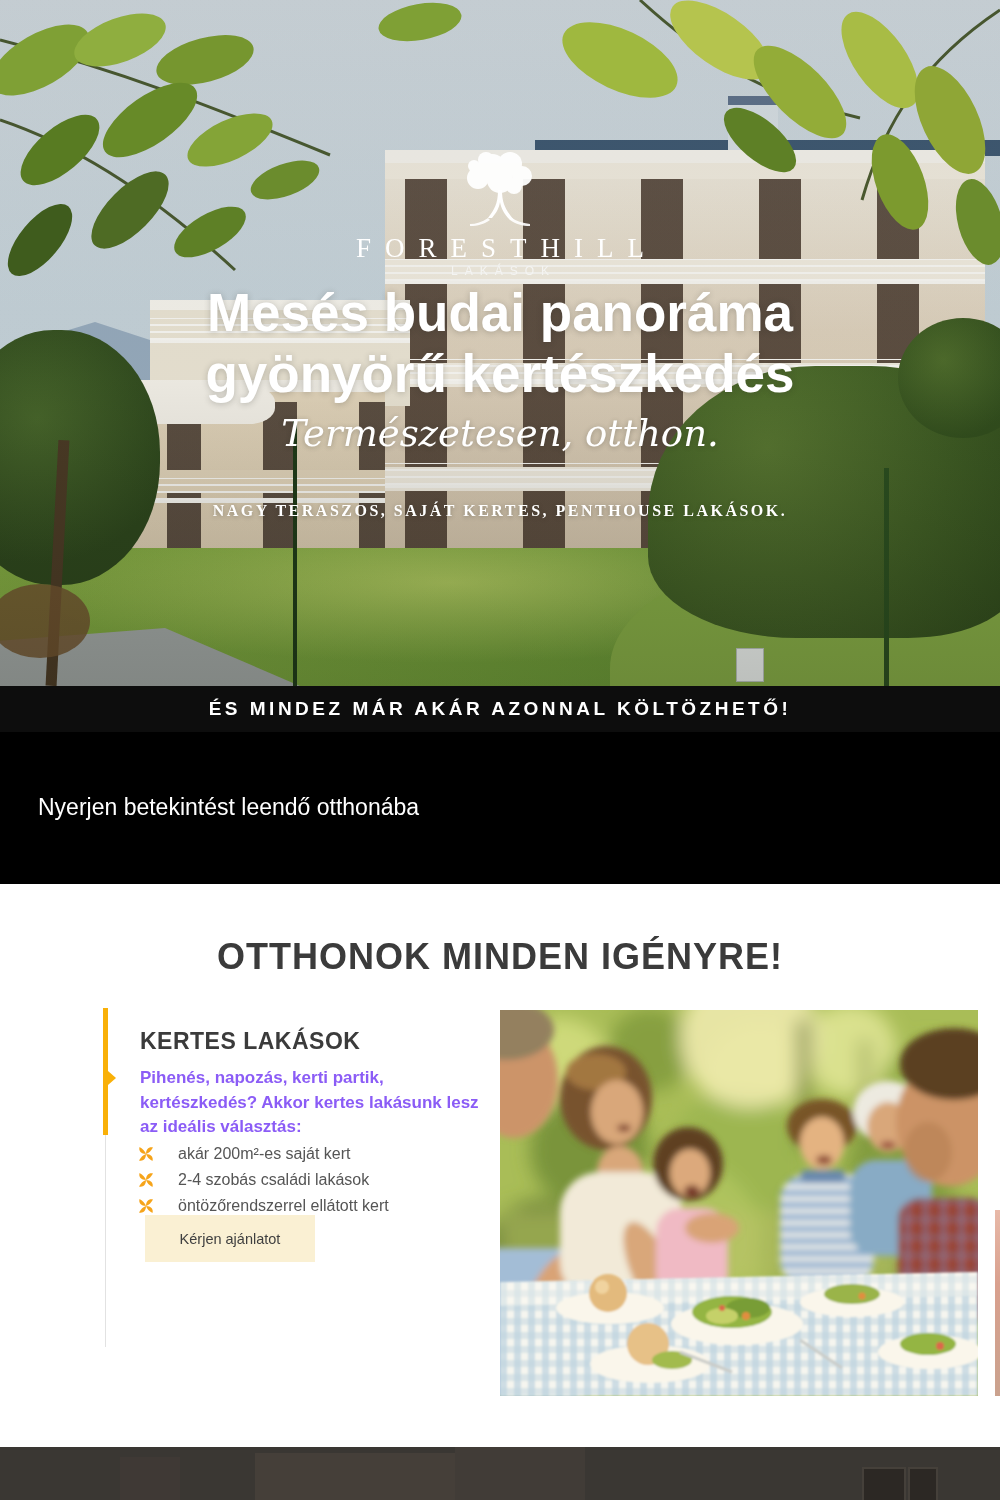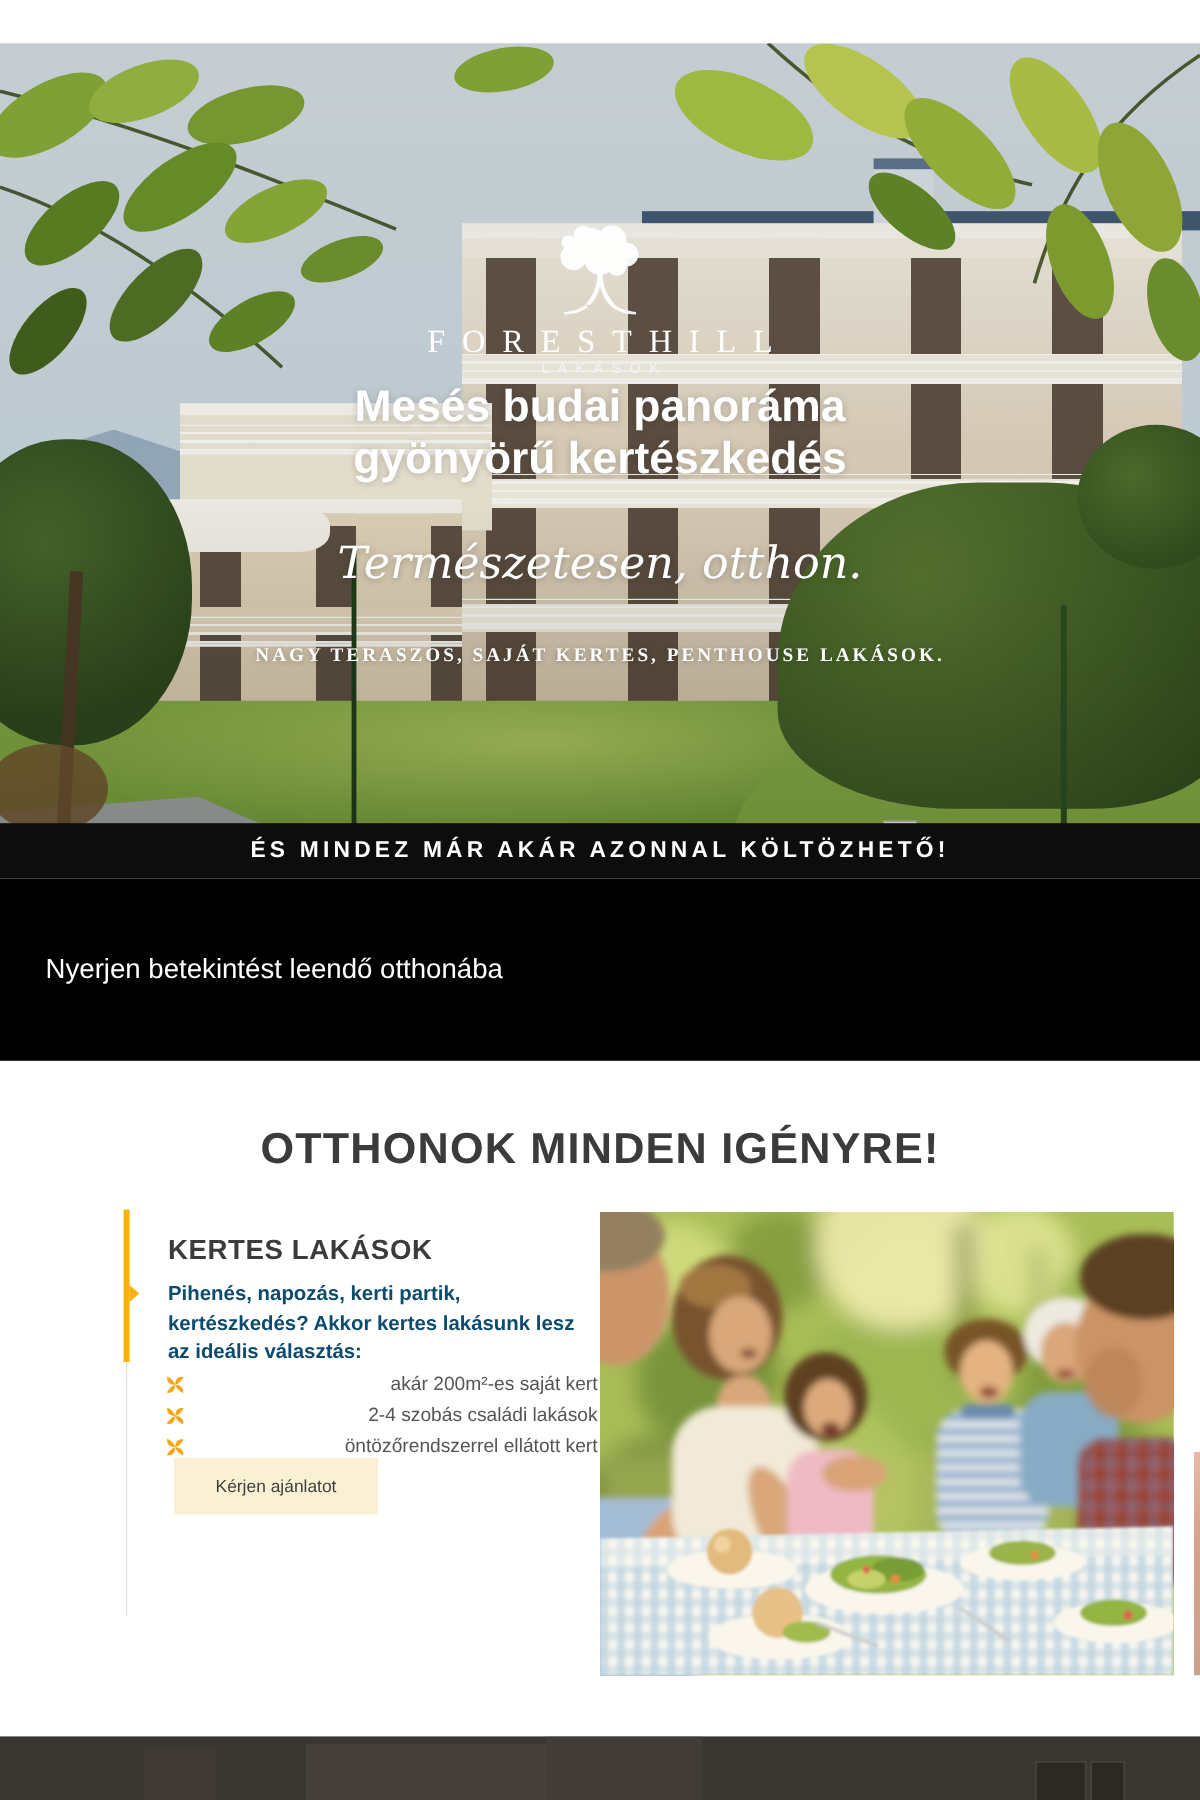--- a/index.html
+++ b/index.html
@@ -1,21 +1,21 @@
 <!DOCTYPE html>
 <html><head>
 <meta charset="utf-8">
 <style>
   html,body{margin:0;padding:0;background:#e9e9e9;}
   .page{position:relative;width:1000px;height:1500px;margin:0 auto;overflow:hidden;
         font-family:"Liberation Sans",sans-serif;background:#fff;}
   .abs{position:absolute;}
 
   
-  .hero{left:0;top:0;width:1000px;height:686px;overflow:hidden;background:linear-gradient(#cdd6dc,#c2cfd6 45%,#bfccd3);margin-top:36px;}
+  .hero{left:0;top:0;width:1000px;height:686px;overflow:hidden;background:linear-gradient(#cdd6dc,#c2cfd6 45%,#bfccd3);}
   .hill{left:0;top:322px;width:250px;height:82px;background:#94a8ba;clip-path:polygon(0 100%,0 35%,38% 0,100% 62%,100% 100%);}
   .roofline{left:535px;top:140px;width:465px;height:16px;background:#3e5871;}
   .chimney{left:728px;top:96px;width:50px;height:52px;background:#d3dbe0;border-top:9px solid #5e718a;}
   .bldg{background:linear-gradient(#ece7db,#d9ceba 35%,#cec0a8);}
   .bldg-main{left:385px;top:150px;width:600px;height:420px;border-top:13px solid #f0eee8;
     background-image:
       repeating-linear-gradient(0deg, rgba(236,231,219,1) 0 12px, rgba(236,231,219,0) 12px 92px, rgba(236,231,219,1) 92px 104px),
       repeating-linear-gradient(90deg, rgba(64,49,38,0) 0 20px, rgba(64,49,38,.82) 20px 62px, rgba(64,49,38,0) 62px 118px),
       linear-gradient(#e9e4d8,#d9cdb9 40%,#cfc0a8);}
   .rail{left:0;width:100%;height:22px;background:repeating-linear-gradient(0deg,#f4f3ef 0 2px,rgba(0,0,0,0) 2px 7px);border-bottom:3px solid #f2f1ec;}
@@ -40,44 +40,44 @@
   .path{left:0;top:628px;width:300px;height:58px;background:#9fa5a3;clip-path:polygon(0 22%,55% 0,100% 100%,0 100%);}
   .pole1{left:293px;top:420px;width:4px;height:266px;background:#1e3a18;}
   .pole2{left:884px;top:468px;width:5px;height:218px;background:#2a4d1f;}
   .ubox{left:736px;top:648px;width:26px;height:32px;background:#e8ecea;border:1px solid #b5bdb8;}
   .hero-shade{left:0;top:0;width:1000px;height:686px;background:linear-gradient(rgba(30,30,20,.05),rgba(30,30,20,.02) 55%,rgba(15,15,8,.2));}
   .leaves{left:0;top:0;width:1000px;height:320px;pointer-events:none;}
   .logo-tree{left:452px;top:146px;width:96px;height:88px;}
   .brand{left:0;top:233px;width:1000px;text-align:center;font-family:"Liberation Serif",serif;
          font-size:27px;letter-spacing:14px;color:#fff;text-indent:14px;}
   .brand-sub{left:0;top:264px;width:1000px;text-align:center;font-size:12px;letter-spacing:7px;color:#f4f4f2;text-indent:7px;}
-  .h1{left:0;top:282px;width:1000px;text-align:center;font-size:37px;line-height:1.16;font-weight:bold;color:#fff;
+  .h1{left:0;top:282px;width:1000px;text-align:center;font-size:53px;line-height:1.16;font-weight:bold;color:#fff;
       text-shadow:0 1px 6px rgba(40,40,30,.25);}
   .script{left:0;top:412px;width:1000px;text-align:center;font-family:"DejaVu Serif",serif;font-style:italic;
       font-size:37px;color:#fff;text-shadow:0 1px 5px rgba(40,40,30,.3);}
   .sub{left:0;top:502px;width:1000px;text-align:center;font-size:16px;font-weight:bold;letter-spacing:2.5px;color:#fff;
       text-shadow:0 1px 4px rgba(40,40,30,.35);font-family:Liberation Serif, serif;}
 
   
   .ribbon{left:0;top:686px;width:1000px;height:46px;background:#0d0d0d;display:flex;align-items:center;justify-content:center;}
   .ribbon span{color:#fff;font-size:19px;font-weight:bold;letter-spacing:3.5px;}
 
   
   .band{left:0;top:732px;width:1000px;height:152px;background:#000000;}
   .band-left{left:38px;top:794px;width:420px;font-size:23px;color:#fff;}
 
   
   .h2{left:0;top:936px;width:1000px;text-align:center;font-size:36px;font-weight:bold;letter-spacing:1px;color:#3b3b3b;}
   .accent-bar{left:103px;top:1008px;width:5px;height:127px;background:#f9b008;}
   .accent-arrow{left:108px;top:1071px;width:0;height:0;border-top:7px solid transparent;border-bottom:7px solid transparent;border-left:8px solid #f9b008;}
   .accent-line{left:105px;top:1135px;width:1px;height:212px;background:#e2e2e2;}
   .card-title{left:140px;top:1028px;width:360px;font-size:23px;font-weight:bold;letter-spacing:.5px;color:#3b3b3b;}
-  .card-intro{left:140px;top:1066px;width:345px;font-size:17px;font-weight:bold;line-height:1.45;color:#0c4a6e;}
+  .card-intro{left:140px;top:1066px;width:345px;font-size:17px;font-weight:bold;line-height:1.45;color:#8b5cf6;}
   .bullets{left:138px;top:1141px;width:360px;list-style:none;margin:0;padding:0;}
-  .bullets li{display:flex;align-items:center;gap:3px;font-size:16px;color:#555;height:26px;justify-content:space-between;}
+  .bullets li{display:flex;align-items:center;gap:24px;font-size:16px;color:#555;height:26px;}
   .pin{width:16px;height:16px;flex:0 0 16px;}
   .cta-btn{left:145px;top:1215px;width:170px;height:47px;background:#faf0d3;border:none;cursor:pointer;
            font-family:"Liberation Sans",sans-serif;font-size:14.5px;color:#3f3f3f;}
   .photo{left:500px;top:1010px;width:478px;height:386px;overflow:hidden;background:#a3bc56;}
   .peek{left:995px;top:1210px;width:5px;height:186px;background:linear-gradient(#e8b9a8,#d9a08e 40%,#caa28e);}
 
   
   .footer{left:0;top:1447px;width:1000px;height:53px;background:#3a3733;overflow:hidden;}
   .f1{left:255px;top:6px;width:200px;height:47px;background:#4b433d;opacity:.65;}
   .f2{left:455px;top:0;width:130px;height:53px;background:#453e39;opacity:.7;}

